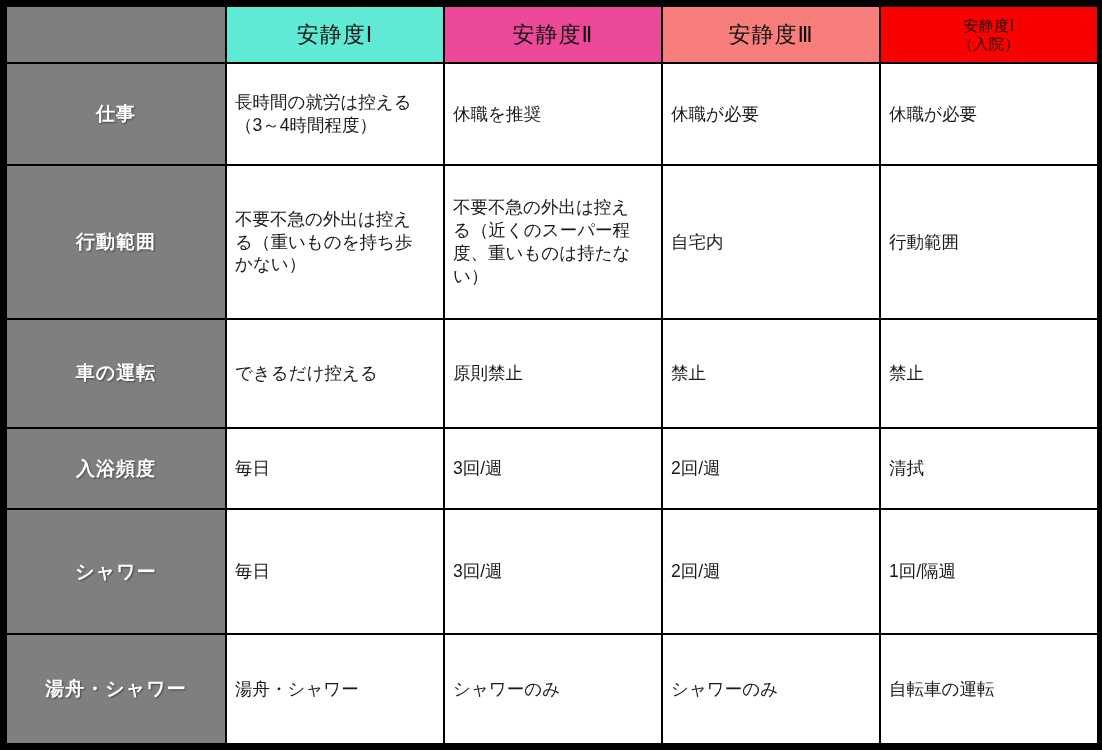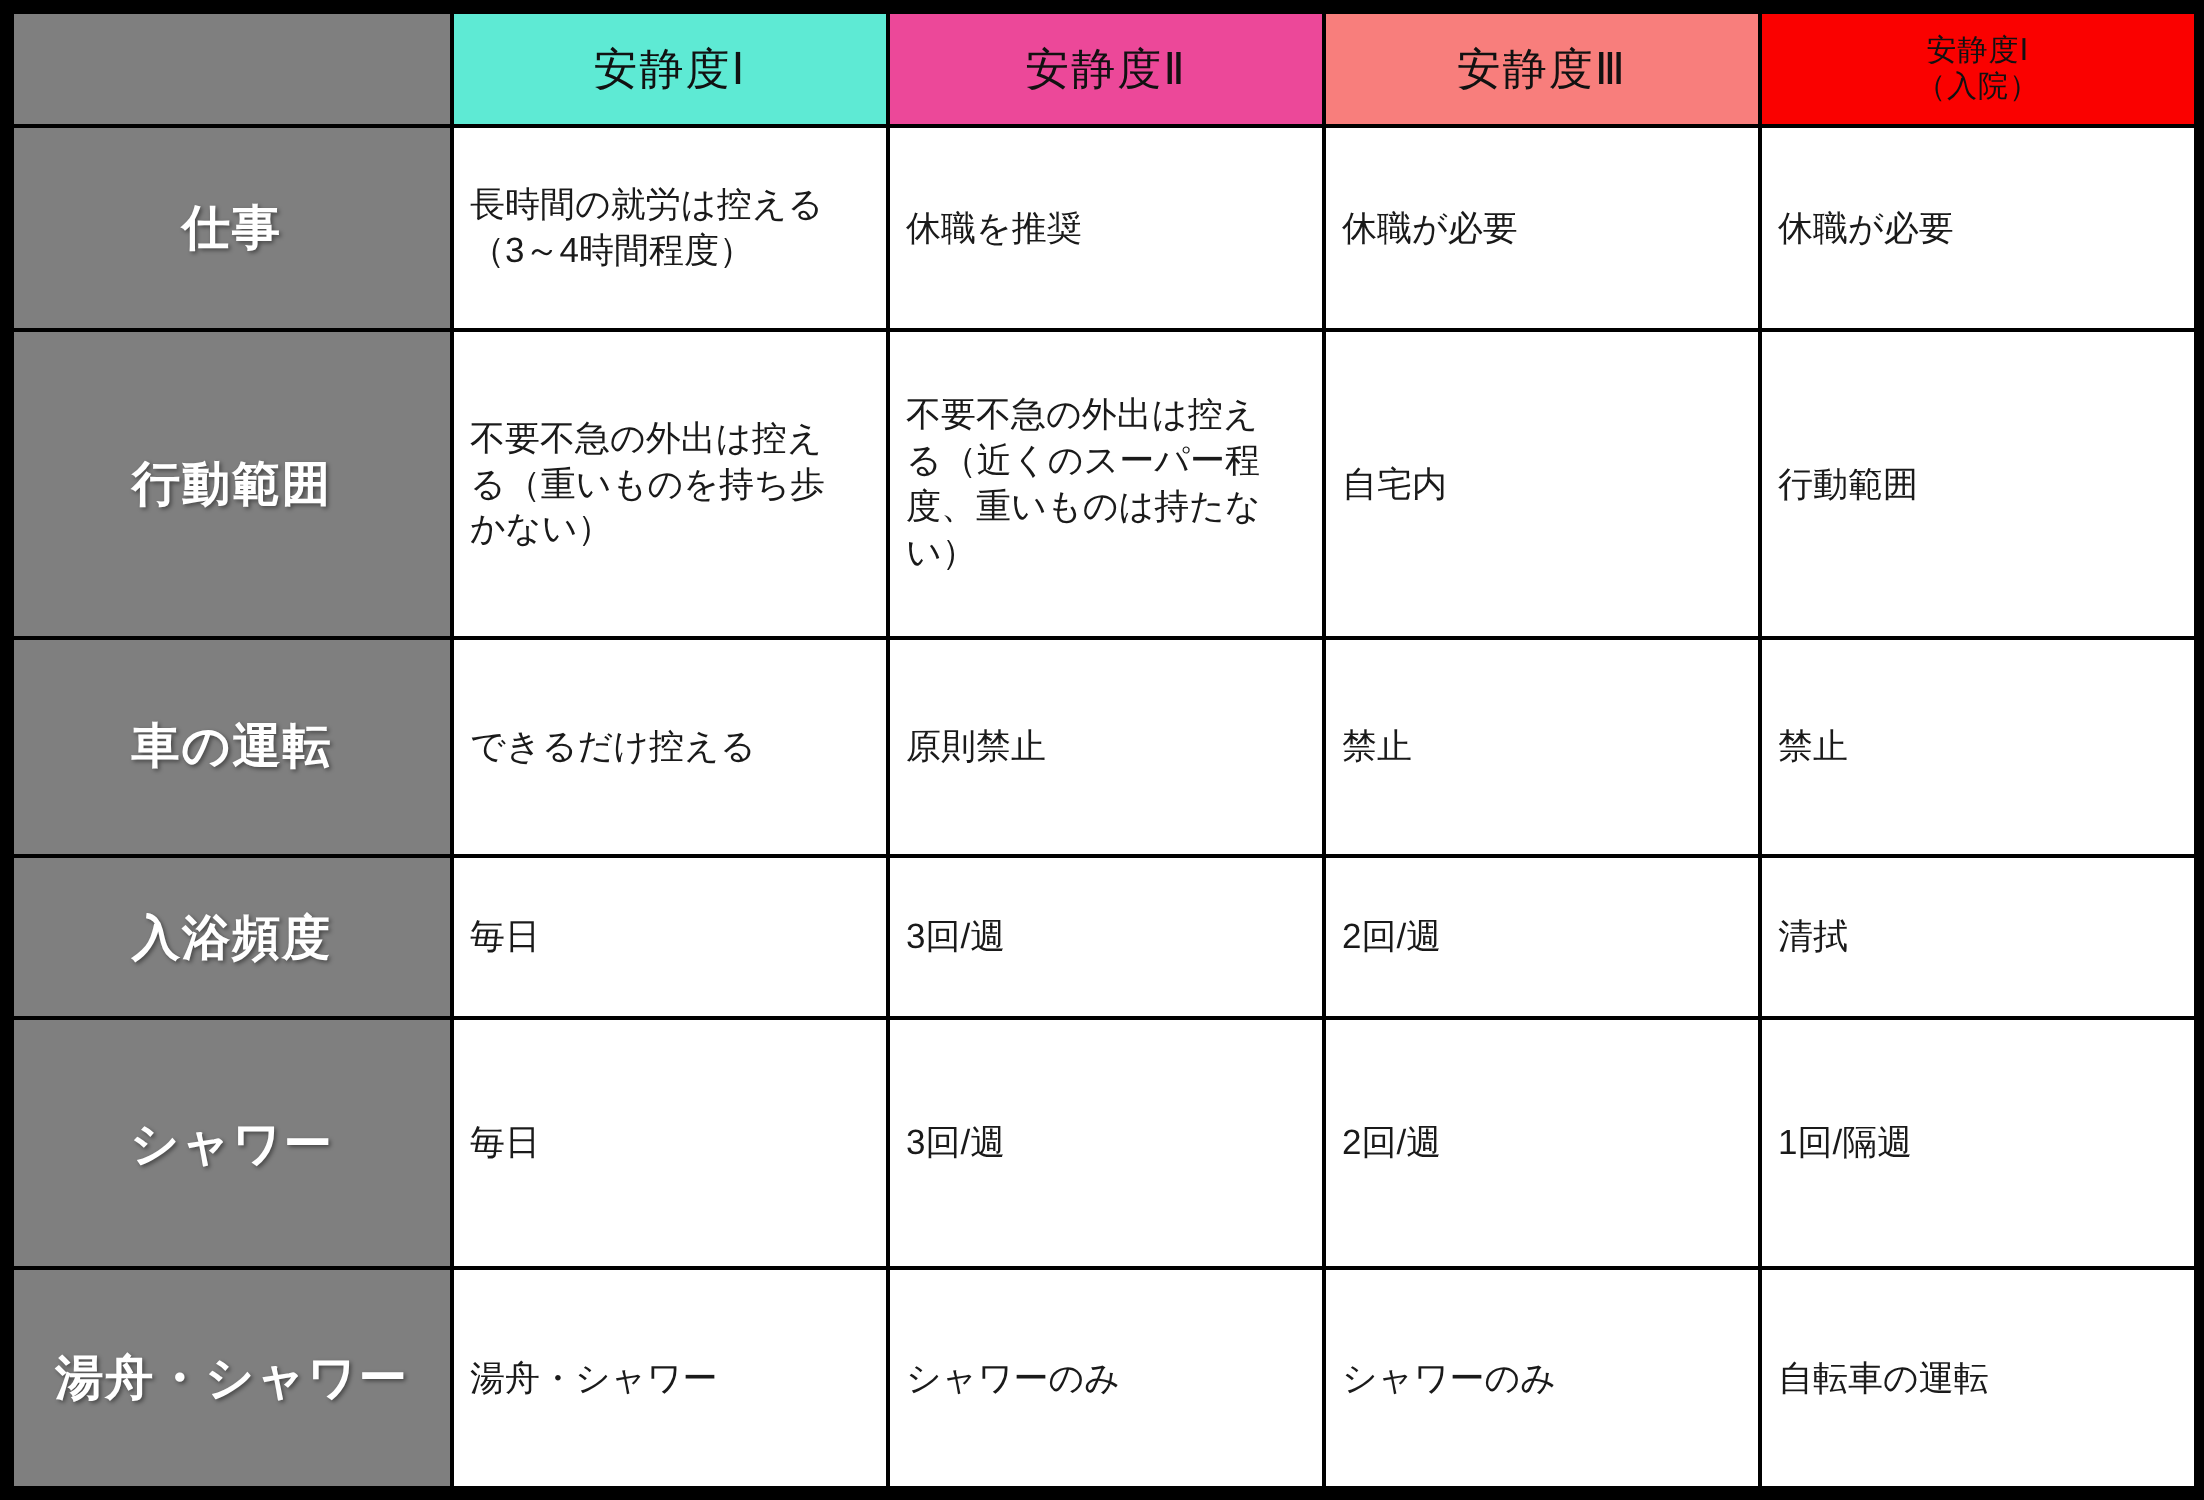--- a/index.html
+++ b/index.html
@@ -50,21 +50,21 @@
   th.hdr-small {
     font-size: 15px;
     letter-spacing: 0.5px;
   }
   th.corner { background: #7f7f7f; }
 
   
   th.rowlabel {
     background: #7f7f7f;
     color: #ffffff;
-    font-size: 24px;
+    font-size: 19px;
     font-weight: bold;
     text-align: center;
     vertical-align: middle;
     letter-spacing: 1px;
     text-shadow: 1px 1px 2px rgba(0,0,0,0.45);
   }
 
   
   td.cell {
     font-size: 17.5px;

